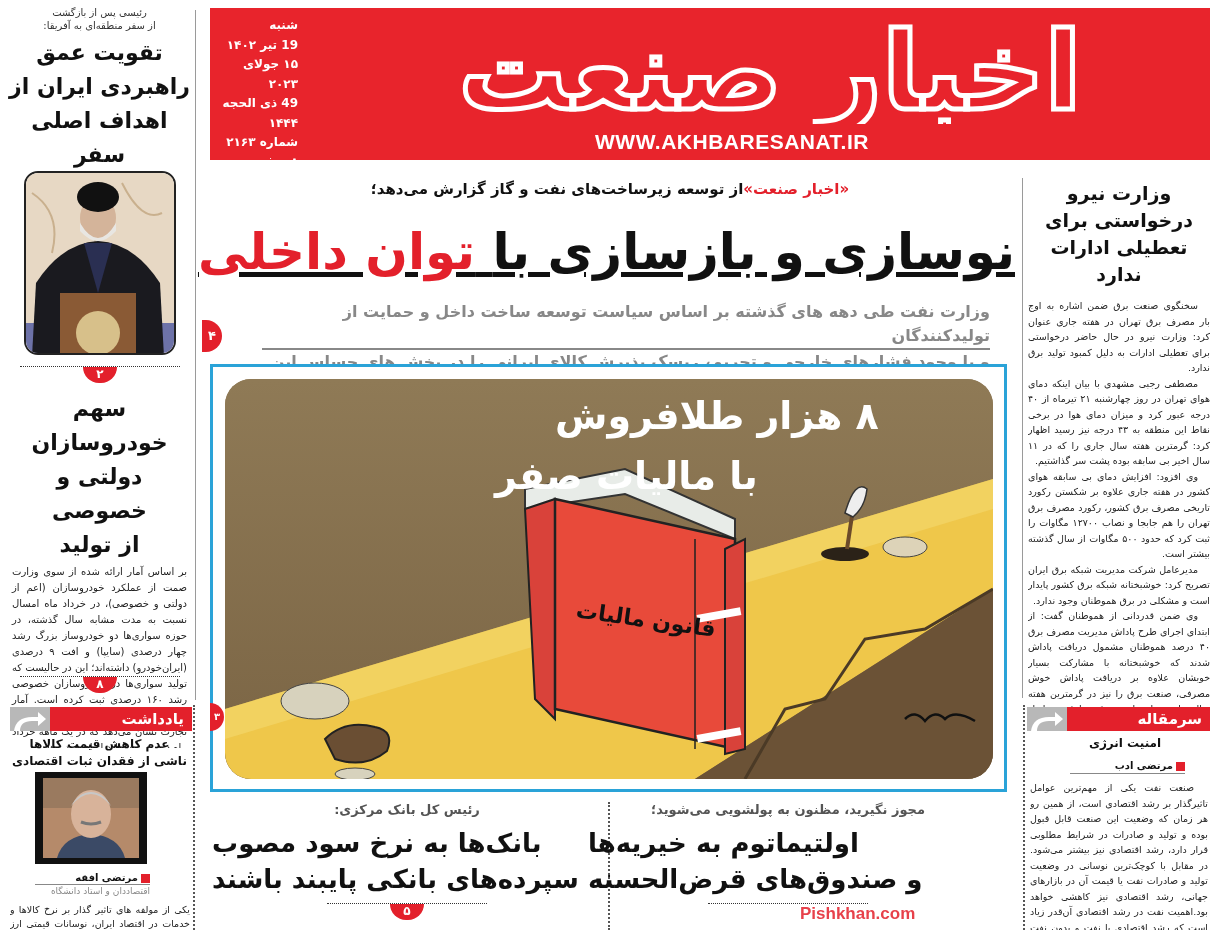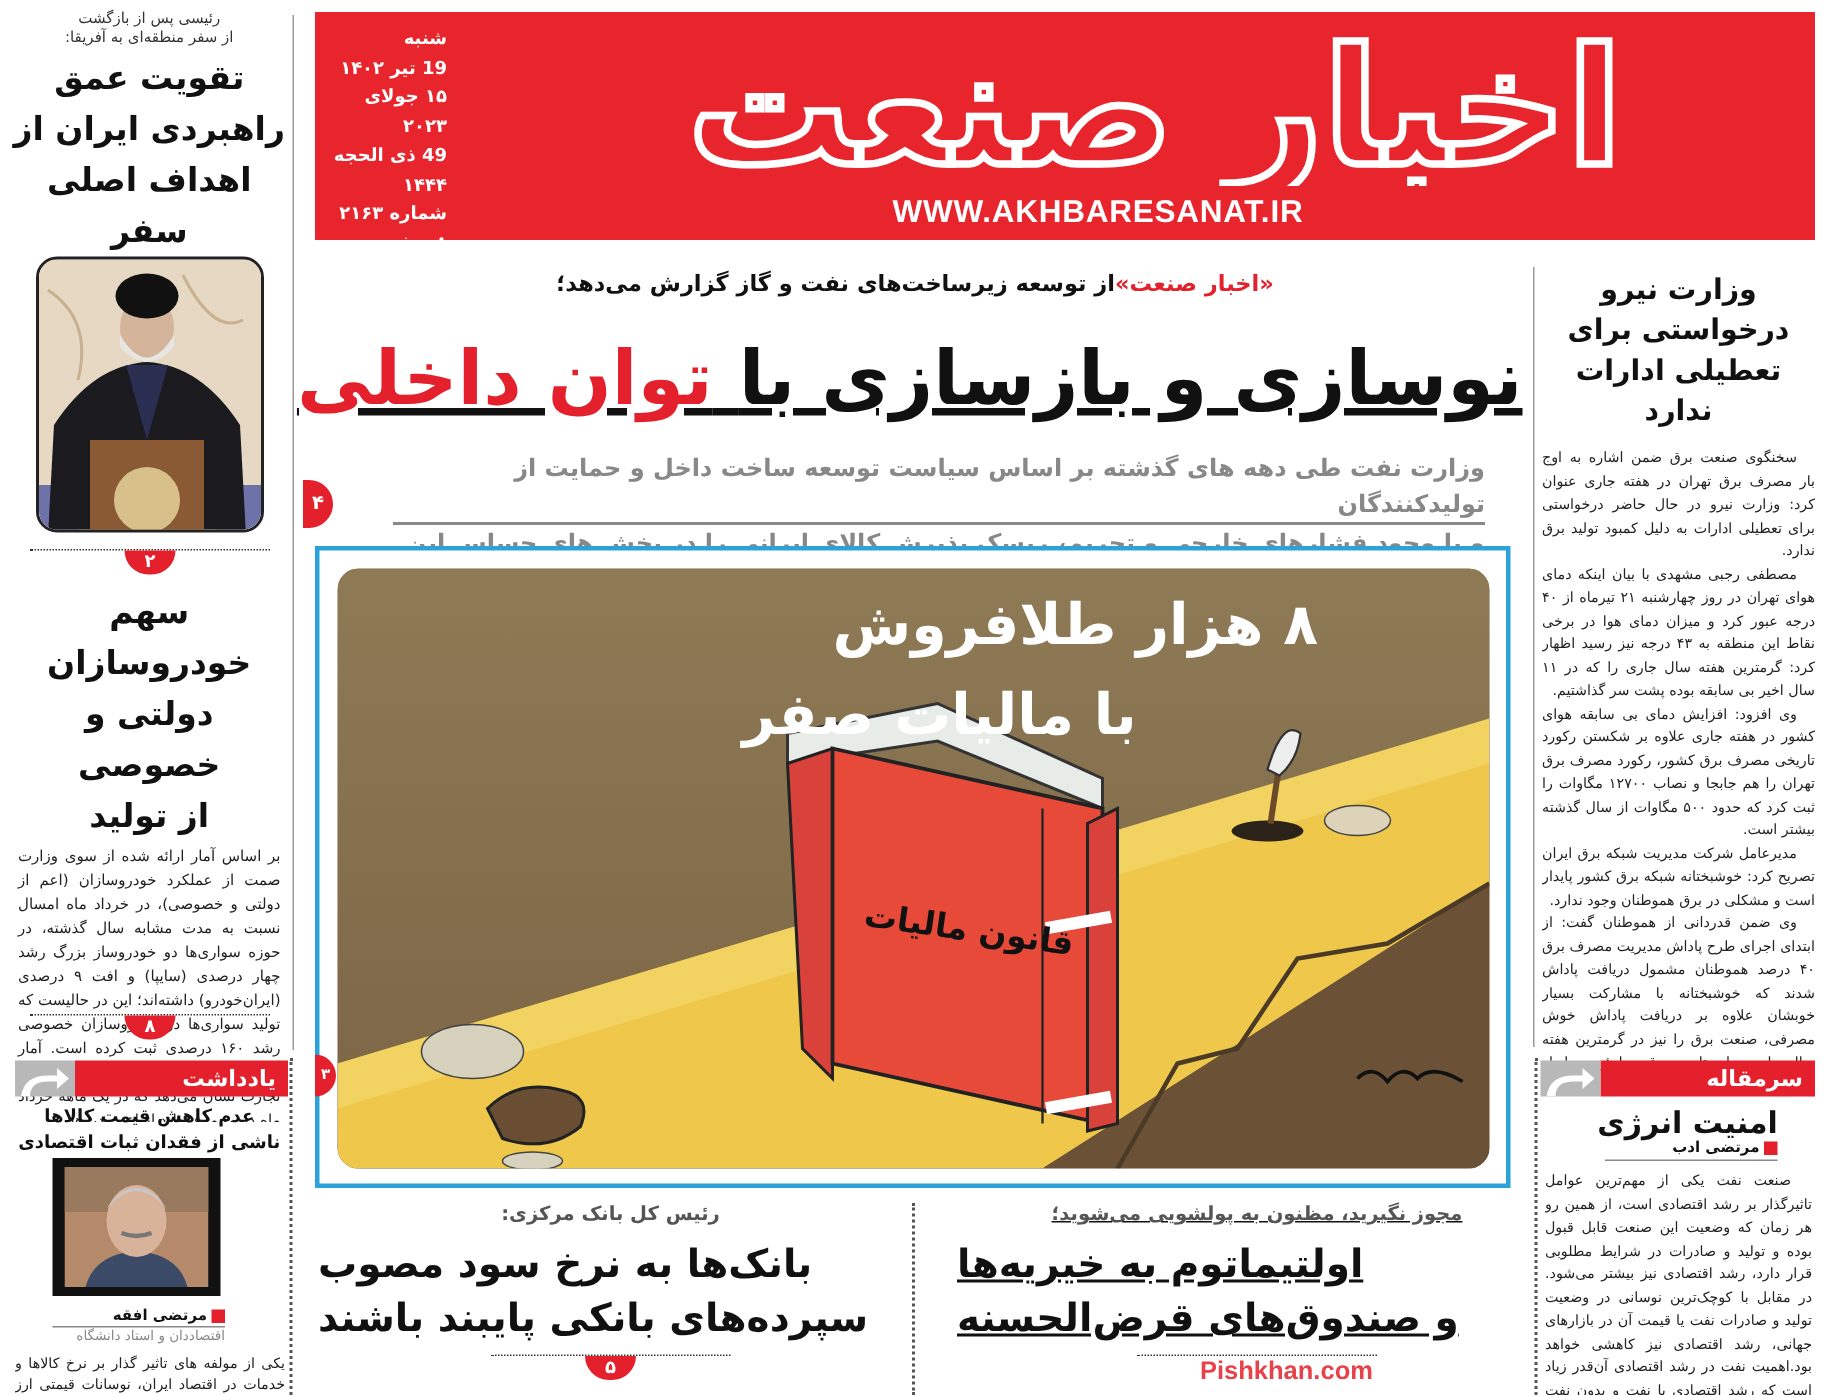--- a/index.html
+++ b/index.html
@@ -29,21 +29,21 @@
     .section-bar .gray { width: 40px; background: #b8b8b8; position: relative; }
     .section-bar .redbar { flex: 1; background: #e3202b; color: #fff; font-size: 15px; font-weight: bold; text-align: right; padding-right: 8px; line-height: 24px; direction: rtl; }
 
     
     .center-kicker { font-size: 15px; font-weight: bold; text-align: center; color: #111; }
     .main-headline { font-size: 50px; font-weight: bold; text-align: center; line-height: 60px; letter-spacing: -1px; color: #111; text-decoration: underline; }
     .subhead { font-size: 16px; font-weight: bold; color: #888; line-height: 24px; text-align: right; border-bottom: 2px solid #888; }
 
     
     #cartoon-frame { left: 210px; top: 364px; width: 797px; height: 428px; border: 3px solid #2aa3d8; background: #fff; }
-    #cartoon { position: absolute; left: 12px; top: 12px; width: 768px; height: 400px; border-radius: 14px; overflow: hidden; background: #8c7552; }
+    #cartoon { position: absolute; left: 12px; top: 12px; width: 768px; height: 400px; border-radius: 26px; overflow: hidden; background: #8c7552; }
 
     
     .bottom-kicker { font-size: 13px; color: #555; text-align: center; font-weight: bold; }
     .bottom-headline { font-size: 26px; font-weight: bold; text-align: left; line-height: 36px; color: #111; }
 
     
     .right-col { left: 1028px; width: 182px; }
     .right-headline { font-size: 19px; font-weight: bold; text-align: center; line-height: 27px; }
   </style>
 </head>
@@ -208,21 +208,21 @@
   <div class="bottom-headline" style="margin-top:8px;">
     <div>بانک‌ها به نرخ سود مصوب</div>
     <div>سپرده‌های بانکی پایبند باشند</div>
   </div>
   <div style="width:160px; margin:6px auto 0;">
     <div class="dotline"></div>
     <div class="page-badge">۵</div>
   </div>
 </div>
 
-<div class="abs" style="left:638px; top:802px; width:400px;text-decoration:underline;">
+<div class="abs" style="left:588px; top:802px; width:400px;">
   <div class="bottom-kicker">مجوز نگیرید، مظنون به پولشویی می‌شوید؛</div>
   <div class="bottom-headline" style="margin-top:8px;">
     <div>اولتیماتوم به خیریه‌ها</div>
     <div>و صندوق‌های قرض‌الحسنه</div>
   </div>
   <div style="width:160px; margin:6px auto 0;">
     <div class="dotline"></div>
   </div>
 </div>
 <div class="abs" style="left:800px; top:904px; font-family:'Liberation Sans', sans-serif; font-weight:bold; font-size:17px; color:#e3202b; opacity:0.85; direction:ltr;">Pishkhan.com</div>
@@ -243,17 +243,17 @@
 </div>
 
 <div class="abs section-bar" style="left:1027px; top:707px; width:183px;">
   <div class="gray">
     <svg width="40" height="24" viewBox="0 0 40 24">
         <path d="M4 24 Q6 10 22 10 L28 10 L28 5 L36 12 L28 19 L28 14 L22 14 Q10 14 10 24 Z" fill="#fff"></path>
       </svg>
   </div>
   <div class="redbar">سرمقاله</div>
 </div>
-<div class="abs" style="left:1060px; top:736px; width:130px; text-align:center; font-size:20px; font-weight:bold;">امنیت انرژی</div>
+<div class="abs" style="left:1060px; top:736px; width:130px; text-align:center; font-size:12px; font-weight:bold;">امنیت انرژی</div>
 <div class="abs" style="left:1070px; top:760px; width:115px; text-align:right; font-size:10px; font-weight:bold; border-bottom:1px solid #888; padding-bottom:2px;">
   <span style="display:inline-block; width:9px; height:9px; background:#e3202b; vertical-align:middle; margin-left:3px;"></span><span>مرتضی ادب</span>
 </div>
 <div class="abs body-text" style="left:1030px; top:780px; width:178px; height:150px; overflow:hidden; text-indent:14px; font-size:9.5px; line-height:15.5px;">صنعت نفت یکی از مهم‌ترین عوامل تاثیرگذار بر رشد اقتصادی است، از همین رو هر زمان که وضعیت این صنعت قابل قبول بوده و تولید و صادرات در شرایط مطلوبی قرار دارد، رشد اقتصادی نیز بیشتر می‌شود. در مقابل با کوچک‌ترین نوسانی در وضعیت تولید و صادرات نفت یا قیمت آن در بازارهای جهانی، رشد اقتصادی نیز کاهشی خواهد بود.اهمیت نفت در رشد اقتصادی آن‌قدر زیاد است که رشد اقتصادی با نفت و بدون نفت اعلام می‌شود و این موضوع برای دیگر صنایع موجود در کشور وجود ندارد.</div>
 
 </body></html>

